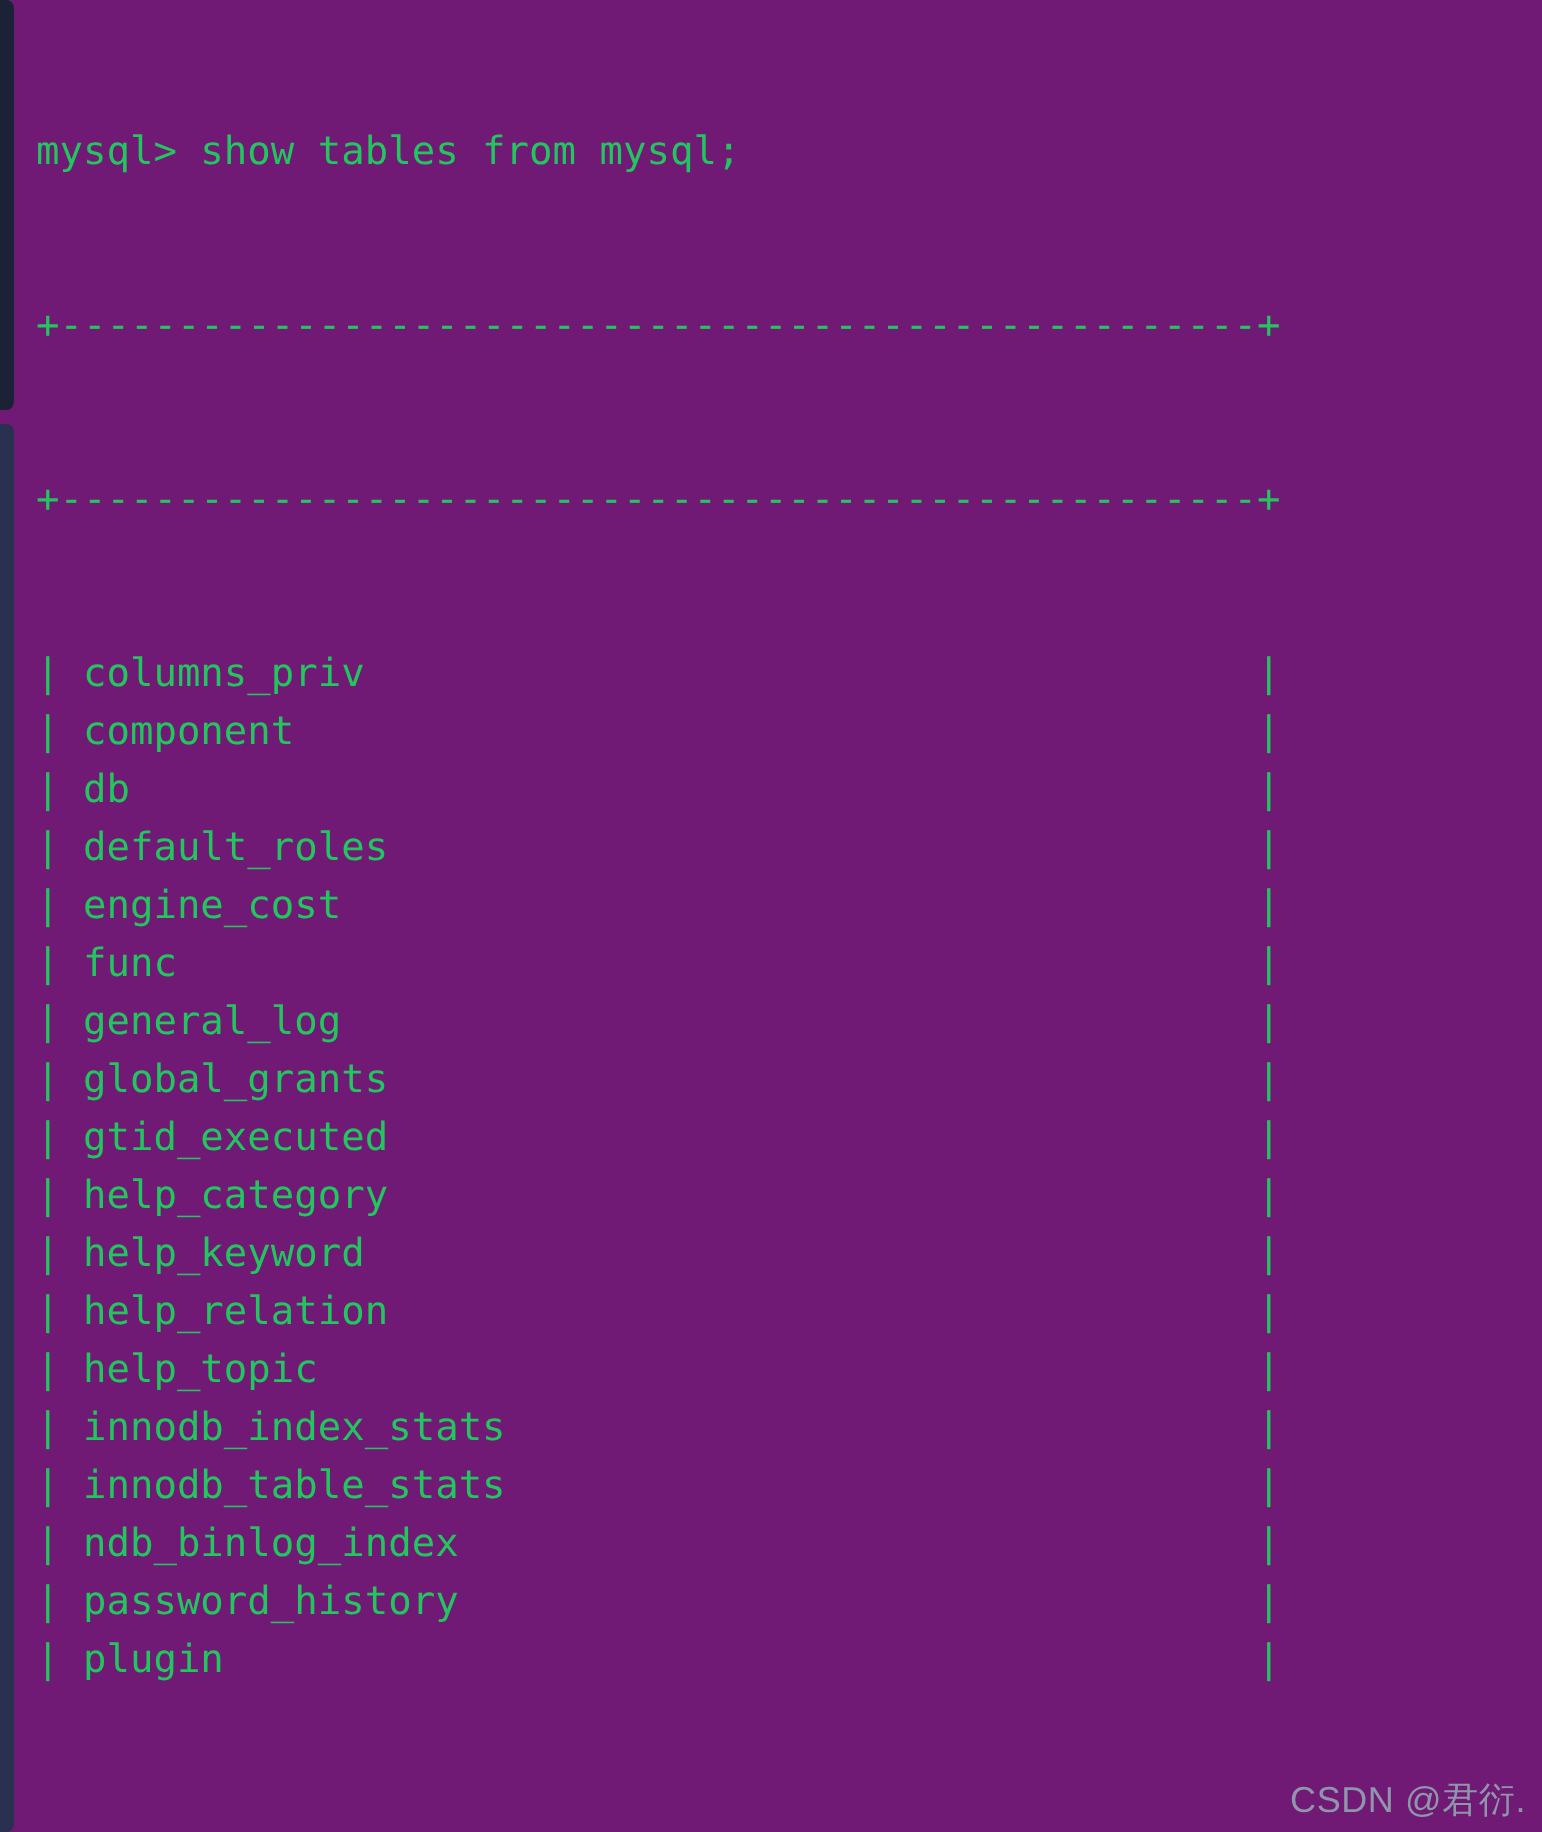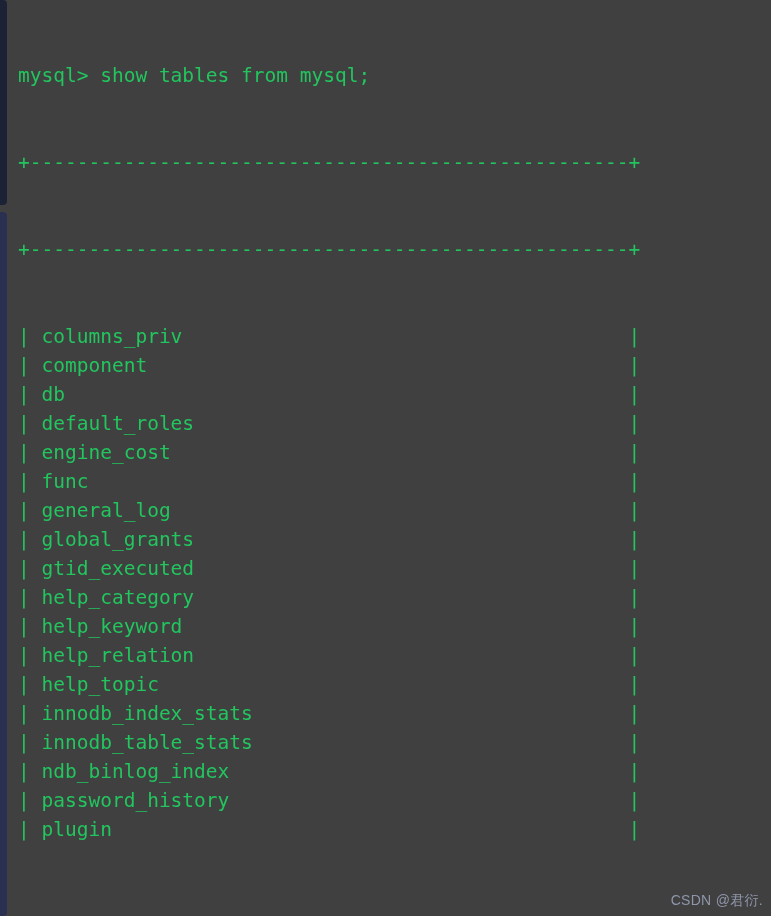--- a/index.html
+++ b/index.html
@@ -4,21 +4,21 @@
 <style>
   html, body {
     margin: 0;
     padding: 0;
     background: #161b2e;
   }
   #terminal {
     position: relative;
     width: 771px;
     height: 916px;
-    background: #404040;
+    background: #701a75;
     overflow: hidden;
     font-family: "DejaVu Sans Mono", "Liberation Mono", monospace;
     font-size: 19.5px;
     line-height: 29px;
     letter-spacing: 0px;
     color: #22c55e;
     box-sizing: border-box;
   }
   
   .gutter-top {
@@ -57,21 +57,21 @@
   }
   .rule {
     color: #22c55e;
     letter-spacing: 0px;
   }
   .watermark {
     position: absolute;
     right: 8px;
     bottom: 8px;
     font-family: "Liberation Sans", "DejaVu Sans", sans-serif;
-    font-size: 14px;
+    font-size: 18px;
     line-height: 16px;
     color: #8f96ab;
     letter-spacing: 0.3px;
     white-space: pre;
     margin-top: 12px;
   }
 </style>
 </head>
 <body>
 

